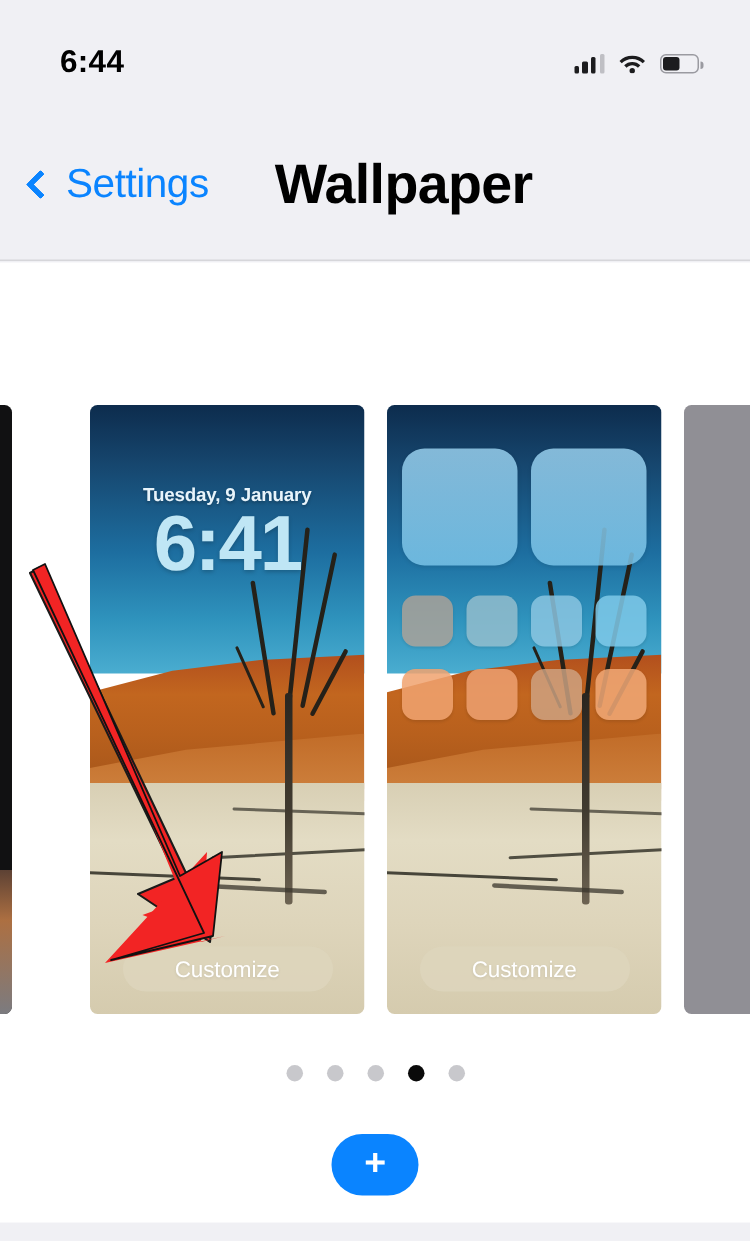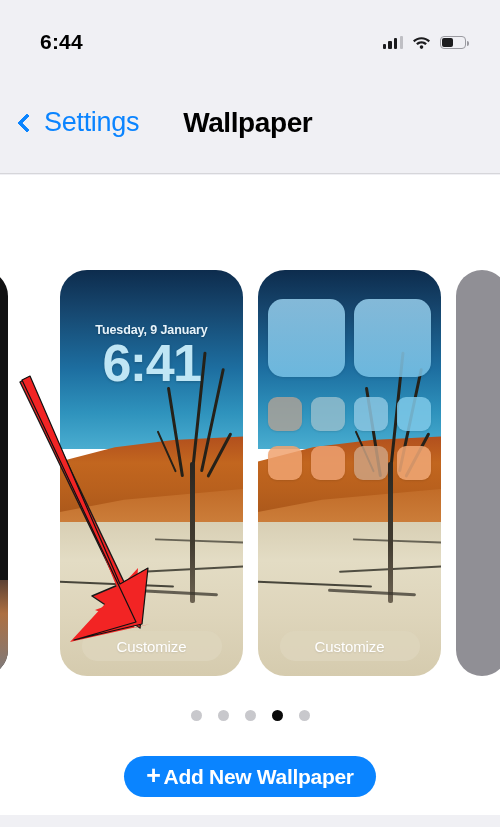--- a/index.html
+++ b/index.html
@@ -38,34 +38,34 @@
     position:absolute; top:60px; left:0; right:0; height:102px;
     background:#f0f0f4; border-bottom:1px solid #d6d6da;
     display:flex; align-items:center; padding-left:14px;gap:14px;
   }
   .back-btn { display:flex; align-items:center; gap:6px; cursor:pointer; }
   .chev {
     width:14px; height:14px; border-left:4.4px solid #0a84ff; border-bottom:4.4px solid #0a84ff;
     transform:rotate(45deg); margin-left:6px; border-radius:1.5px;
   }
   .back-label { font-size:27px; color:#0a84ff; font-weight:400; letter-spacing:-0.3px; margin-left:4px; }
-  .nav-title { font-size:28px; font-weight:bold; color:#000; margin-left:30px; letter-spacing:-0.4px; }
+  .nav-title { font-size:37px; font-weight:bold; color:#000; margin-left:30px; letter-spacing:-0.4px; }
 
   
   .content { position:absolute; top:163px; left:0; right:0; height:640px; background:#fff; }
   .section-head {
     text-align:center; color:#8c8c90; font-size:21px; letter-spacing:1.1px;
     margin-top:33px; font-weight:400;
   }
 
   
   .carousel { position:absolute; top:95px; left:0; right:0; height:410px; }
   .card {
     position:absolute; top:0; width:183px; height:406px;
-    border-radius:27px; overflow:hidden;
+    border-radius:5px; overflow:hidden;
   }
   .card-left-peek { left:-44px; width:52px; background:#111112; }
   .card-left-peek .peek-bottom { position:absolute; left:0; right:0; bottom:0; height:96px;
     background:linear-gradient(180deg,#6a4a3a 0%, #c8804a 35%, #8e8e93 100%); opacity:.85; }
   .card-right-peek { left:456px; width:52px; background:#908f95; }
 
   .card-lock { left:60px; }
   .card-home { left:258px; }
 
   
@@ -283,21 +283,20 @@
       <span class="dot"></span>
       <span class="dot"></span>
       <span class="dot"></span>
       <span class="dot active"></span>
       <span class="dot"></span>
     </div>
 
     <div class="addwrap">
       <button class="addbtn">
         <span class="plus">+</span>
-        <span>Add New Wallpaper</span>
       </button>
     </div>
 
   </div>
 
   <svg class="arrow" viewBox="0 0 500 827">
     <g>
       <path d="M20 370 L118 573 L92 584 L140 616 L146 560 L124 570 L27 366 Z" fill="#f22424" stroke="#1a1a1a" stroke-width="1.4" stroke-linejoin="round"></path>
       <path d="M23 368 L128 586 L95 598 L137 614 L140 568 L118 578 L30 364 Z" fill="#f22424"></path>
       <polygon points="70,630 150,612 134,616 138,556" fill="#f22424"></polygon>

